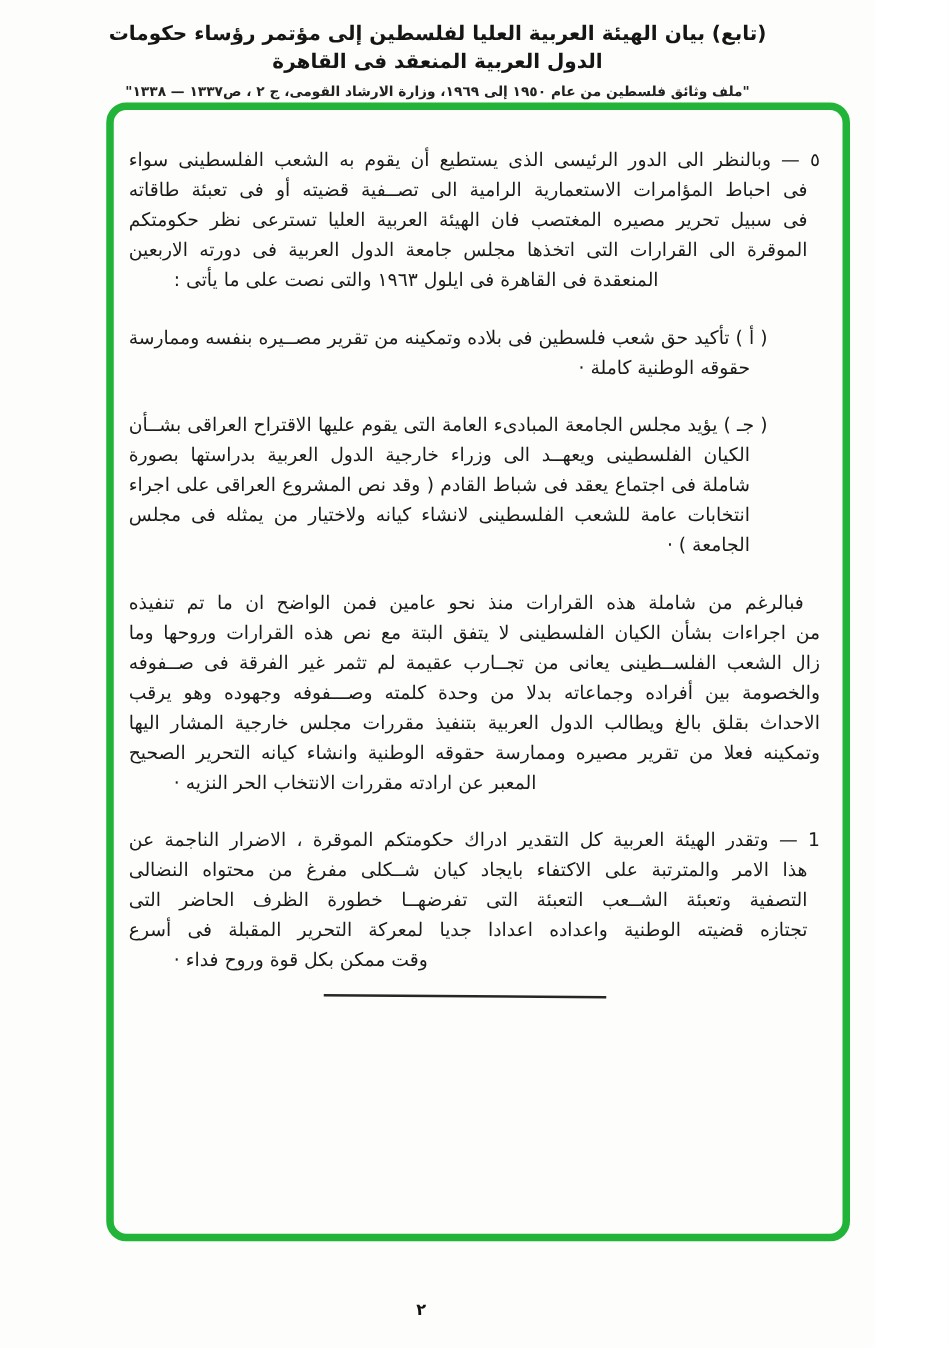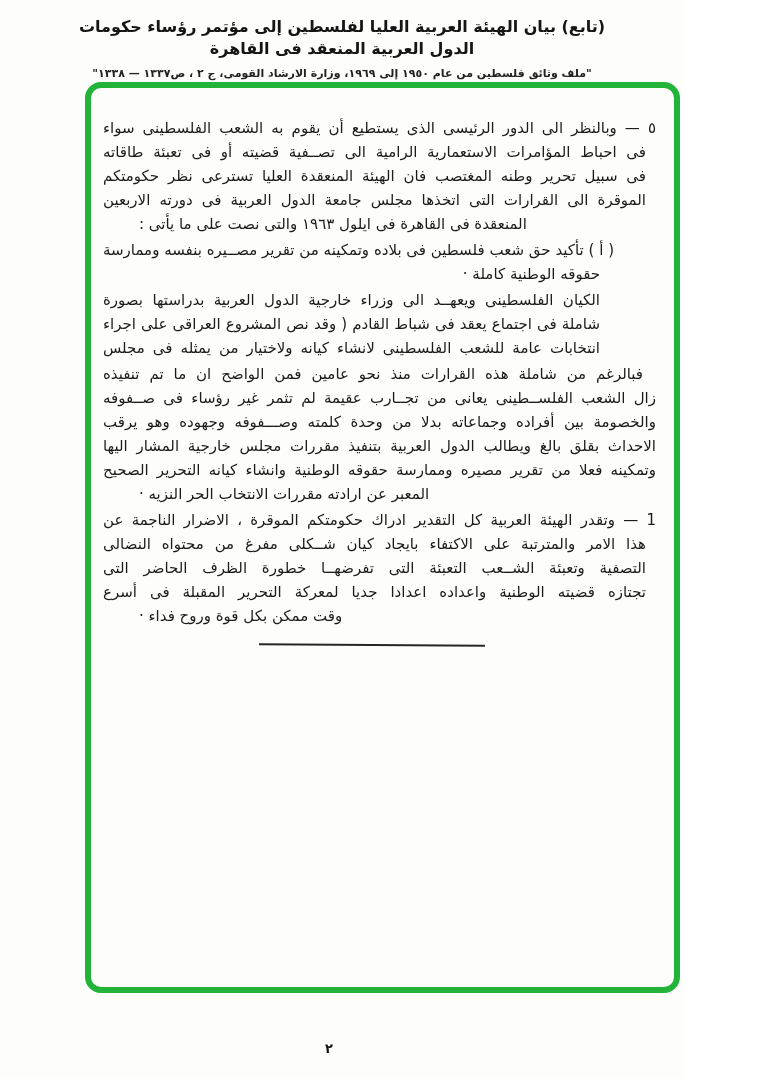--- a/index.html
+++ b/index.html
@@ -4,21 +4,21 @@
 <style>
   html,body{margin:0;padding:0;}
   body{
     width:758px;height:1078px;
     background:#ffffff;
     font-family:"DejaVu Sans", sans-serif;
     -webkit-font-smoothing:antialiased;
   }
   .sheet{
     position:relative;width:684px;height:1078px;
-    background:#fdfdfb;overflow:hidden;
+    background:#fdfdfb;overflow:hidden;padding-left:16px;
   }
   
   .doc-header{
     position:absolute;top:16px;left:0;right:0;
     text-align:center;direction:rtl;color:#151515;
   }
   .doc-title{
     font-size:16px;font-weight:bold;
     padding:0 70px;line-height:22px;
   }
@@ -31,21 +31,21 @@
     width:595px;height:911px;box-sizing:border-box;
     border:6px solid #22b438;border-radius:16px;
     background:transparent;
   }
   
   .content{
     position:absolute;top:28px;right:18px;left:12px;
     direction:rtl;color:#1b1b1b;
     font-size:15px;line-height:24px;font-weight:500;
   }
-  .para{margin-top:2px;}
+  .para{margin-top:22px;}
   .para:first-child{margin-top:0;}
   .ln{text-align:justify;text-align-last:justify;}
   .ln.last-right{text-align-last:right;}
   .ln.last-left{text-align-last:left;padding-left:36px;}
   
   .num .ln.cont{padding-right:10px;}
   
   .item{margin-right:42px;}
   .item .ln.cont{padding-right:14px;}
   
@@ -72,40 +72,43 @@
     <div class="doc-title">(تابع) بيان الهيئة العربية العليا لفلسطين إلى مؤتمر رؤساء حكومات الدول العربية المنعقد فى القاهرة</div>
     <div class="doc-subtitle">"ملف وثائق فلسطين من عام ١٩٥٠ إلى ١٩٦٩، وزارة الارشاد القومى، ج ٢ ، ص١٣٣٧ — ١٣٣٨"</div>
   </header>
 
   <div class="green-box" style="border-color: rgb(34, 180, 56);">
     <div class="content" style="color: rgb(27, 27, 27);">
 
       <div class="para num">
         <div class="ln first">٥ — وبالنظر الى الدور الرئيسى الذى يستطيع أن يقوم به الشعب الفلسطينى سواء</div>
         <div class="ln cont">فى احباط المؤامرات الاستعمارية الرامية الى تصــفية قضيته أو فى تعبئة طاقاته</div>
-        <div class="ln cont">فى سبيل تحرير وطنه المغتصب فان الهيئة المنعقدة العليا تسترعى نظر حكومتكم</div>
+        <div class="ln cont">فى سبيل تحرير مصيره المغتصب فان الهيئة العربية العليا تسترعى نظر حكومتكم</div>
         <div class="ln cont">الموقرة الى القرارات التى اتخذها مجلس جامعة الدول العربية فى دورته الاربعين</div>
         <div class="ln cont last-left">المنعقدة فى القاهرة فى ايلول ١٩٦٣ والتى نصت على ما يأتى :</div>
       </div>
 
       <div class="para item">
         <div class="ln first">( أ ) تأكيد حق شعب فلسطين فى بلاده وتمكينه من تقرير مصــيره بنفسه وممارسة</div>
         <div class="ln cont last-right">حقوقه الوطنية كاملة ·</div>
       </div>
 
 
       <div class="para item">
+        <div class="ln first">( جـ ) يؤيد مجلس الجامعة المبادىء العامة التى يقوم عليها الاقتراح العراقى بشــأن</div>
         <div class="ln cont">الكيان الفلسطينى ويعهــد الى وزراء خارجية الدول العربية بدراستها بصورة</div>
         <div class="ln cont">شاملة فى اجتماع يعقد فى شباط القادم ( وقد نص المشروع العراقى على اجراء</div>
         <div class="ln cont">انتخابات عامة للشعب الفلسطينى لانشاء كيانه ولاختيار من يمثله فى مجلس</div>
+        <div class="ln cont last-right">الجامعة ) ·</div>
       </div>
 
       <div class="para mid">
         <div class="ln first">فبالرغم من شاملة هذه القرارات منذ نحو عامين فمن الواضح ان ما تم تنفيذه</div>
-        <div class="ln cont">زال الشعب الفلســطينى يعانى من تجــارب عقيمة لم تثمر غير رؤساء فى صــفوفه</div>
+        <div class="ln cont">من اجراءات بشأن الكيان الفلسطينى لا يتفق البتة مع نص هذه القرارات وروحها وما</div>
+        <div class="ln cont">زال الشعب الفلســطينى يعانى من تجــارب عقيمة لم تثمر غير الفرقة فى صــفوفه</div>
         <div class="ln cont">والخصومة بين أفراده وجماعاته بدلا من وحدة كلمته وصـــفوفه وجهوده وهو يرقب</div>
         <div class="ln cont">الاحداث بقلق بالغ ويطالب الدول العربية بتنفيذ مقررات مجلس خارجية المشار اليها</div>
         <div class="ln cont">وتمكينه فعلا من تقرير مصيره وممارسة حقوقه الوطنية وانشاء كيانه التحرير الصحيح</div>
         <div class="ln cont last-left">المعبر عن ارادته مقررات الانتخاب الحر النزيه ·</div>
       </div>
 
       <div class="para num">
         <div class="ln first">1 — وتقدر الهيئة العربية كل التقدير ادراك حكومتكم الموقرة ، الاضرار الناجمة عن</div>
         <div class="ln cont">هذا الامر والمترتبة على الاكتفاء بايجاد كيان شــكلى مفرغ من محتواه النضالى</div>
         <div class="ln cont">التصفية وتعبئة الشــعب التعبئة التى تفرضهــا خطورة الظرف الحاضر التى</div>

